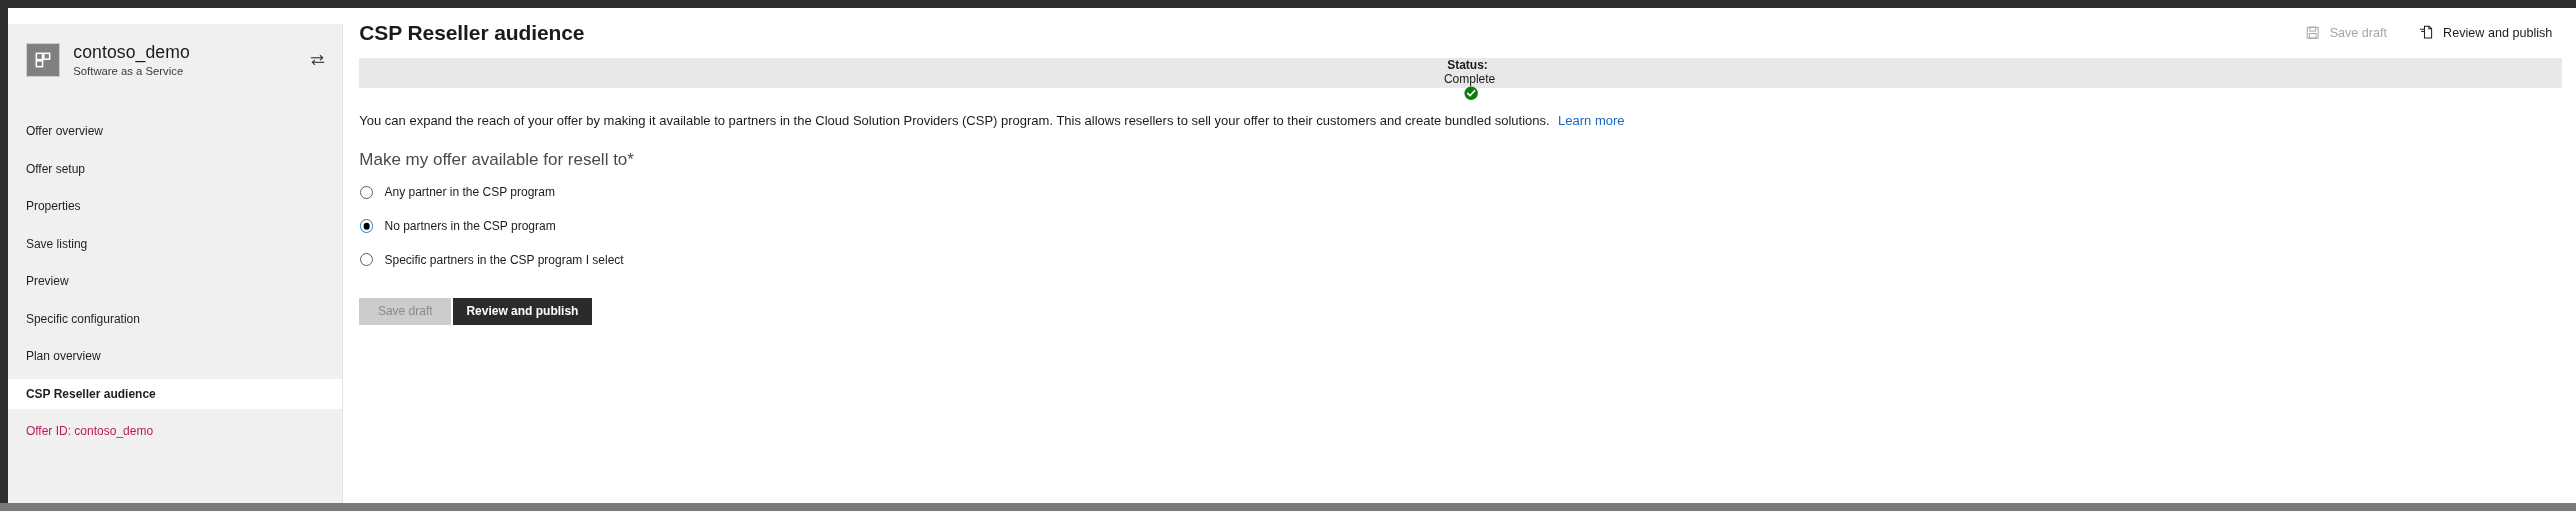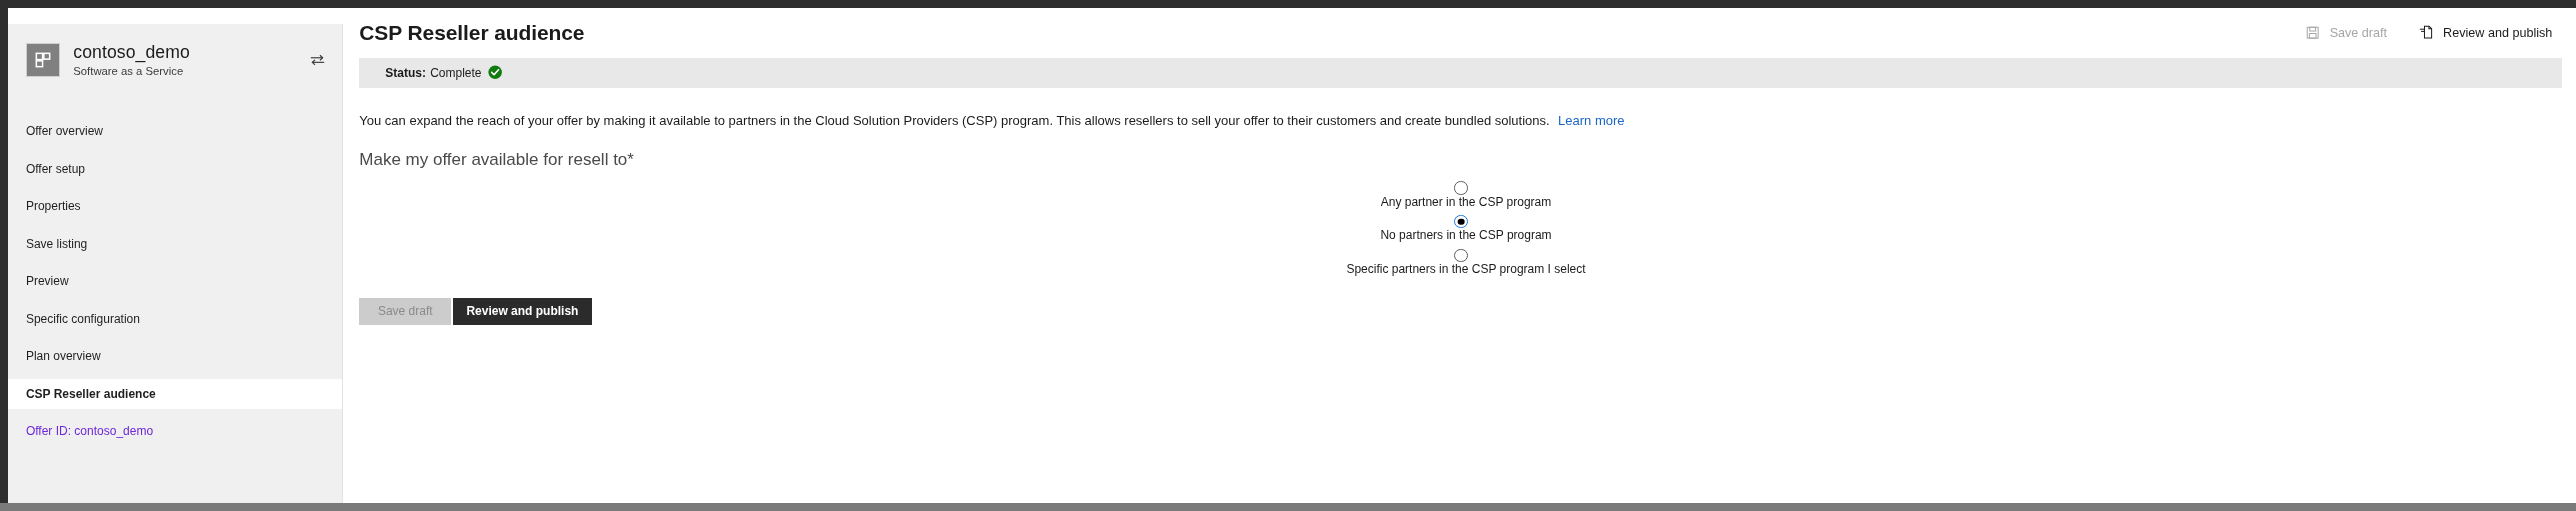--- a/index.html
+++ b/index.html
@@ -114,21 +114,21 @@
   .nav-item.selected {
     background: #ffffff;
     font-weight: bold;
     margin-bottom: 7.5px;
   }
   .nav-footer {
     height: 30px;
     line-height: 30px;
     padding-left: 18.4px;
     font-size: 12px;
-    color: #6d28d9;
+    color: #be185d;
     white-space: nowrap;
   }
 
   
   .main {
     position: absolute;
     top: 7.5px;
     left: 345px;
     width: 2231px;
     height: 495px;
@@ -172,23 +172,24 @@
     cursor: default;
   }
   .cmd-icon { display: flex; align-items: center; justify-content: center; width: 15px; height: 15px; }
 
   .status-bar {
     height: 30px;
     background: #e8e8e8;
     margin: 0 14.3px 0 14.3px;
     display: flex;
     align-items: center;
-    padding-left: 26px;
+    padding-left: 14px;
     font-size: 12px;
     color: #1b1b1b;
+    flex-direction: column;
   }
   .status-label { font-weight: bold; }
   .status-value { margin-left: 4.2px; }
   .status-check { margin-left: 6.7px; display: flex; align-items: center; }
 
   .content-body { padding: 0 14.3px; }
 
   .intro {
     margin-top: 24px;
     font-size: 13px;
@@ -208,21 +209,20 @@
     color: #4a4a4a;
   }
 
   .radio-group { margin-top: 11.7px; }
   .radio-row {
     display: flex;
     align-items: center;
     height: 22px;
     margin-bottom: 11.7px;
     cursor: pointer;
-    flex-direction: column;
   }
   .radio-mark {
     width: 13.4px;
     height: 13.4px;
     border-radius: 50%;
     border: 0.8px solid #5c5c5c;
     background: #ffffff;
     flex: 0 0 auto;
     position: relative;
     margin-left: 0.8px;

